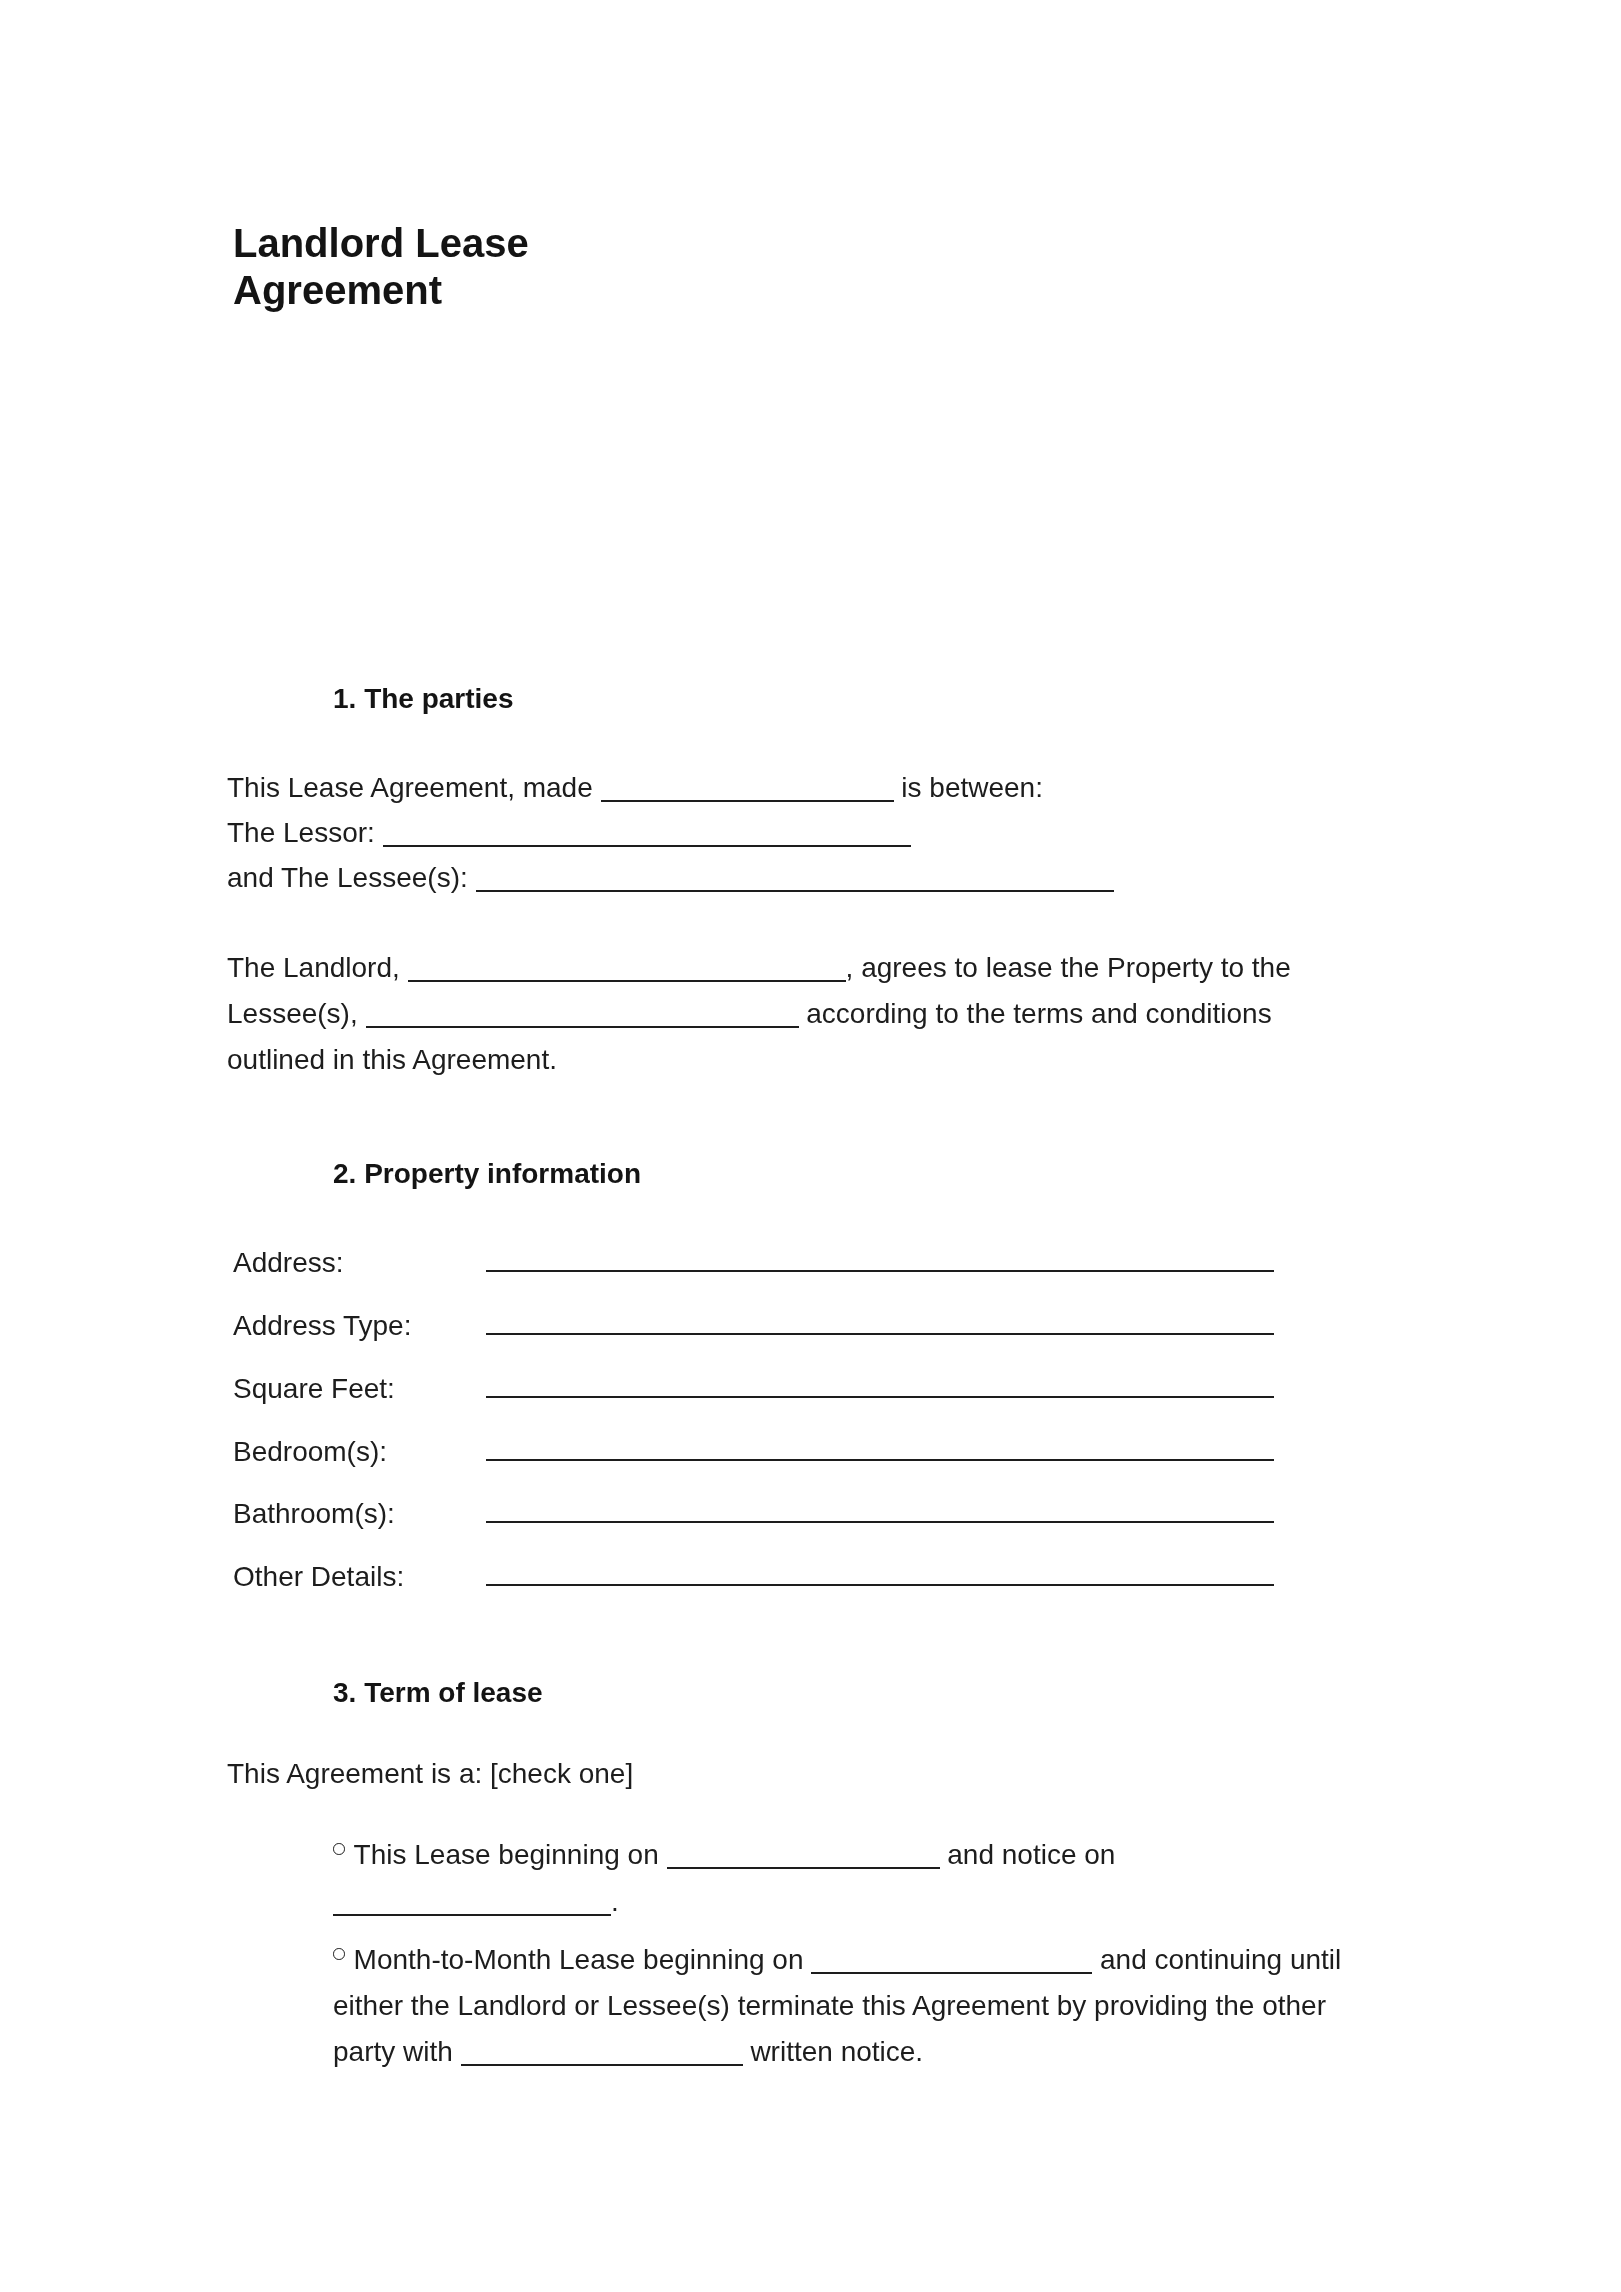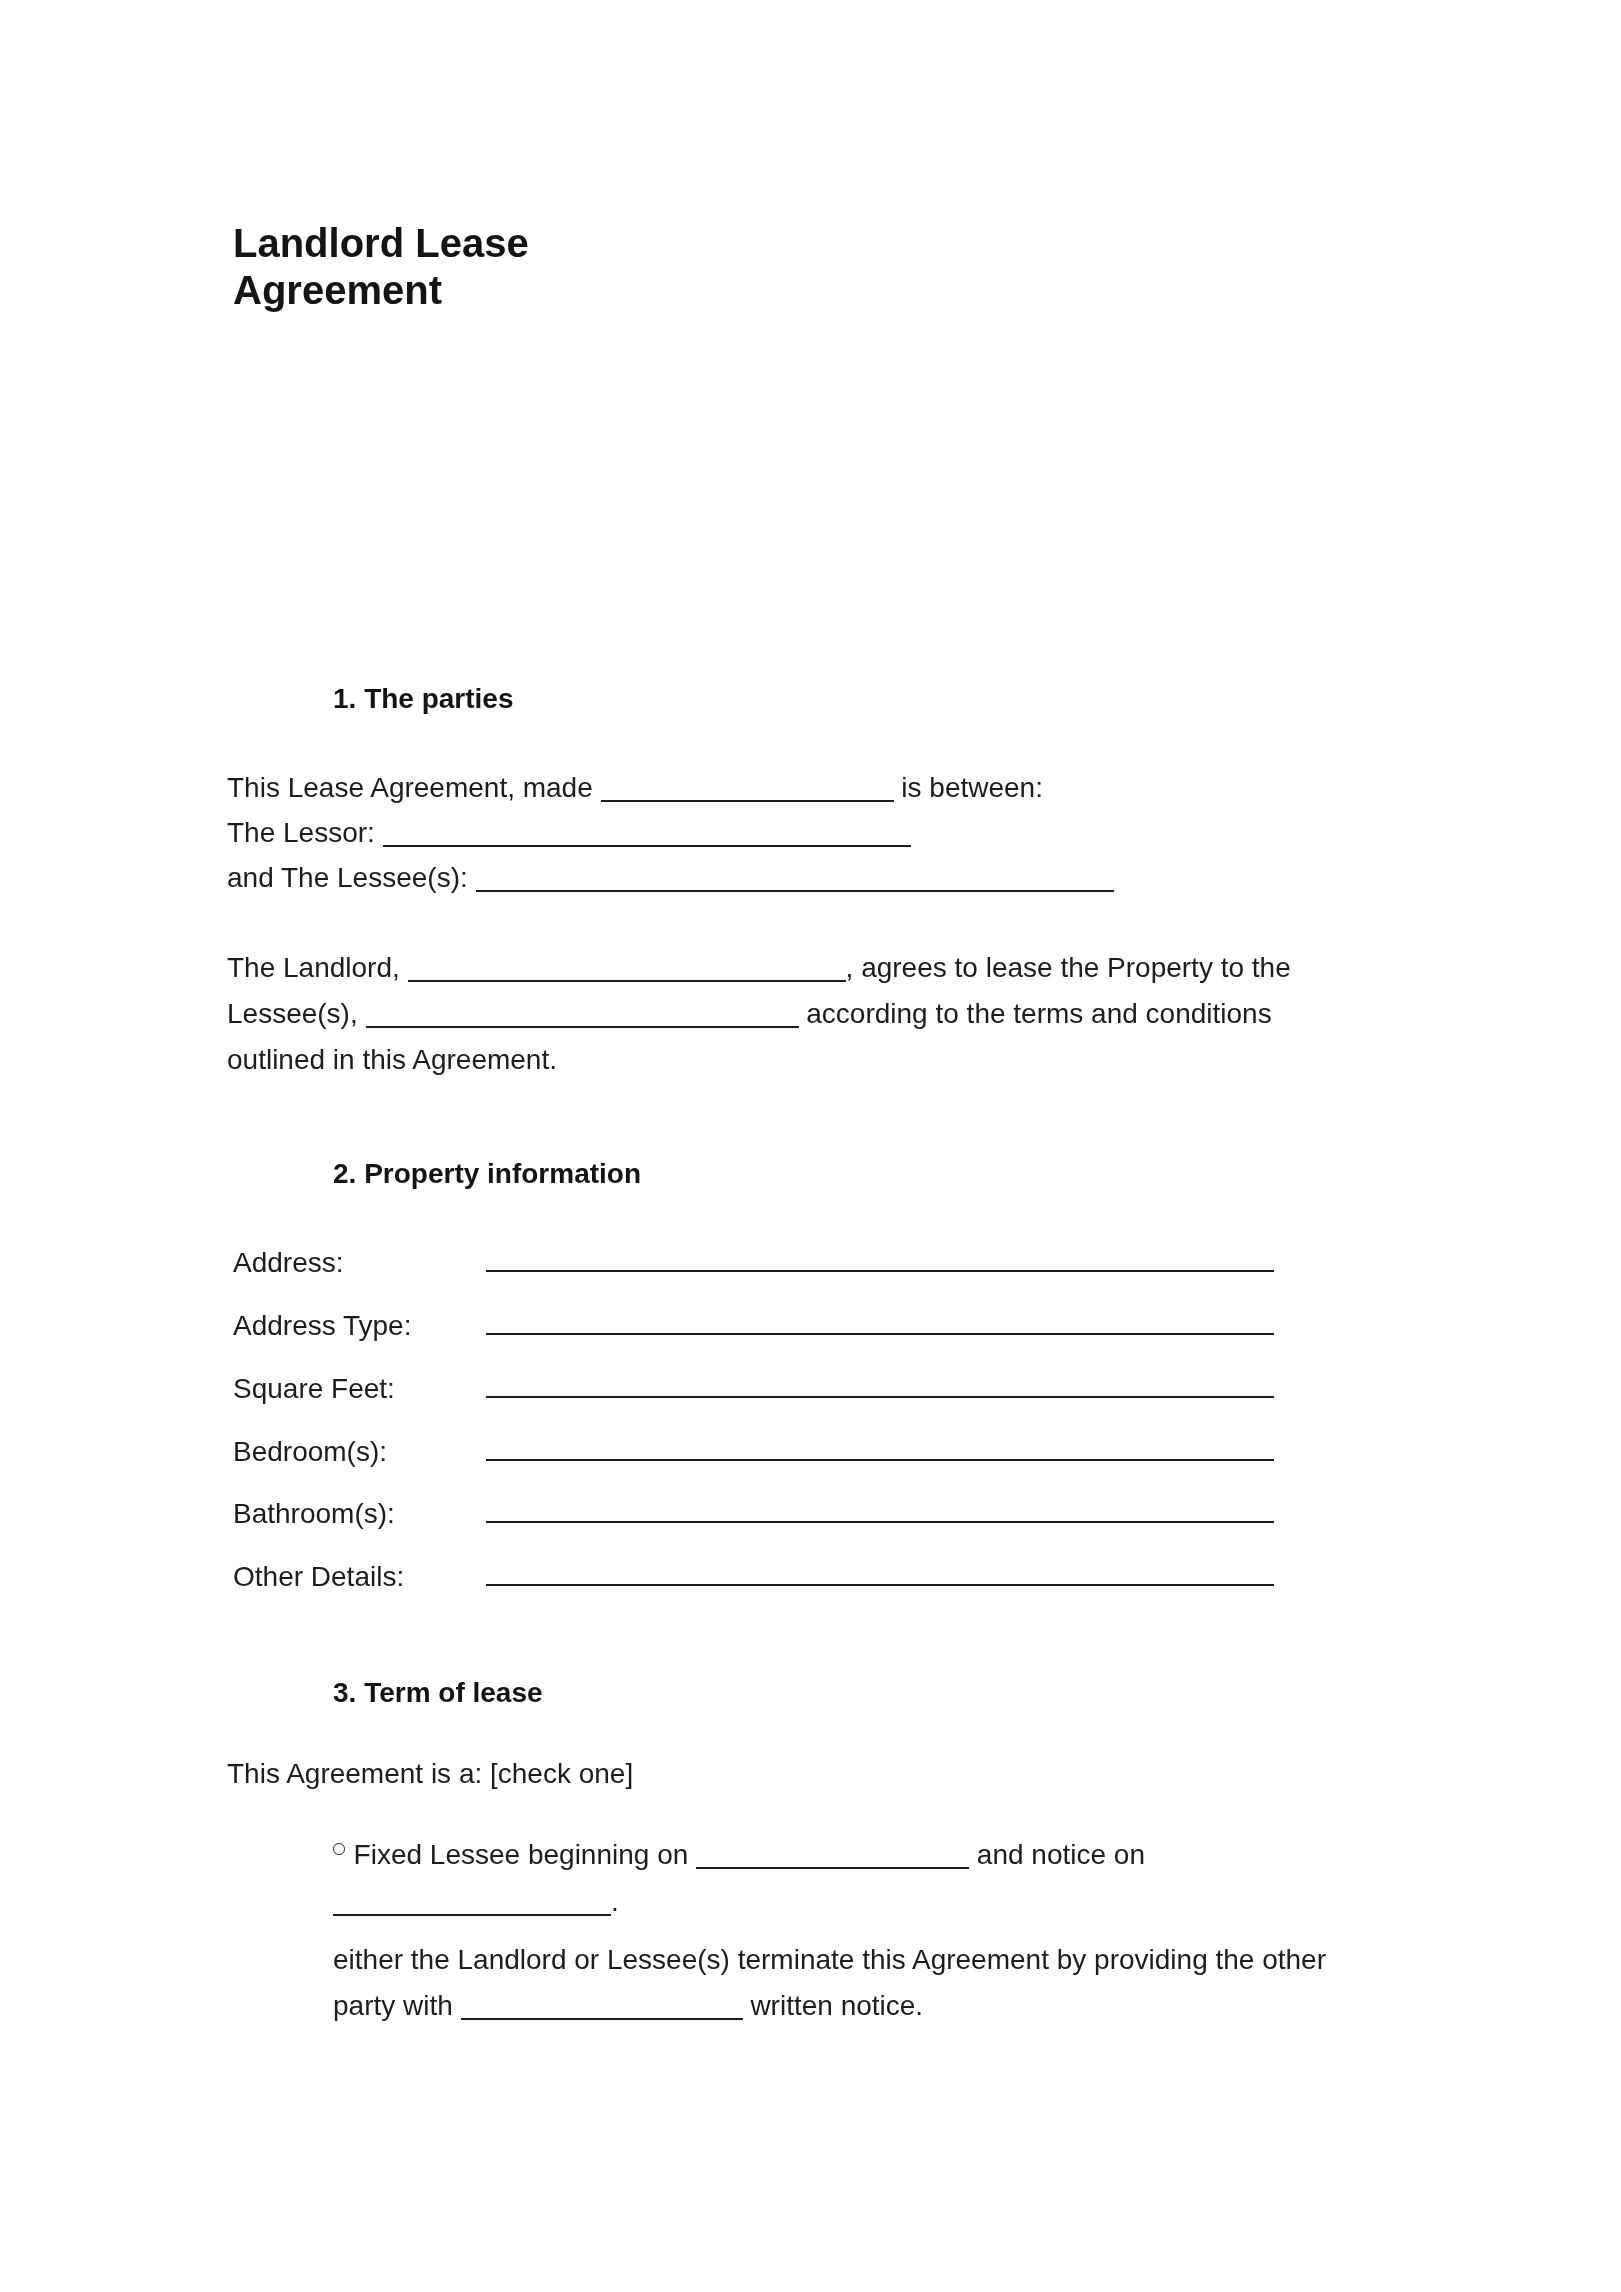--- a/index.html
+++ b/index.html
@@ -86,23 +86,24 @@
   <div class="abs prop-row" style="top:1365px;"><span>Square Feet:</span><span class="prop-line"></span></div>
   <div class="abs prop-row" style="top:1428px;"><span>Bedroom(s):</span><span class="prop-line"></span></div>
   <div class="abs prop-row" style="top:1490px;"><span>Bathroom(s):</span><span class="prop-line"></span></div>
   <div class="abs prop-row" style="top:1553px;"><span>Other Details:</span><span class="prop-line"></span></div>
 
   <h2 class="abs sec-heading" style="top:1669px;">3. Term of lease</h2>
 
   <div class="abs body-block nowrap" style="top:1750px; line-height:47px;">This Agreement is a: [check one]</div>
 
   <div class="abs bullet-block nowrap" style="top:1831px;">
-    <div class="line"><span class="ring"></span><span>Fixed Lessee beginning on</span> <span class="bl" style="width:273px"></span> <span>and notice on</span></div>
+    <div class="line"><span class="ring"></span><span>This Lease beginning on</span> <span class="bl" style="width:273px"></span> <span>and notice on</span></div>
     <div class="line"><span class="bl" style="width:278px"></span><span>.</span></div>
   </div>
 
   <div class="abs bullet-block b2 nowrap" style="top:1937px;">
+    <div class="line"><span class="ring"></span><span>Month-to-Month Lease beginning on</span> <span class="bl" style="width:281px"></span> <span>and continuing until</span></div>
     <div class="line">either the Landlord or Lessee(s) terminate this Agreement by providing the other</div>
     <div class="line"><span>party with</span> <span class="bl" style="width:282px"></span> <span>written notice.</span></div>
   </div>
 
 </div>
 
 
 </body></html>

